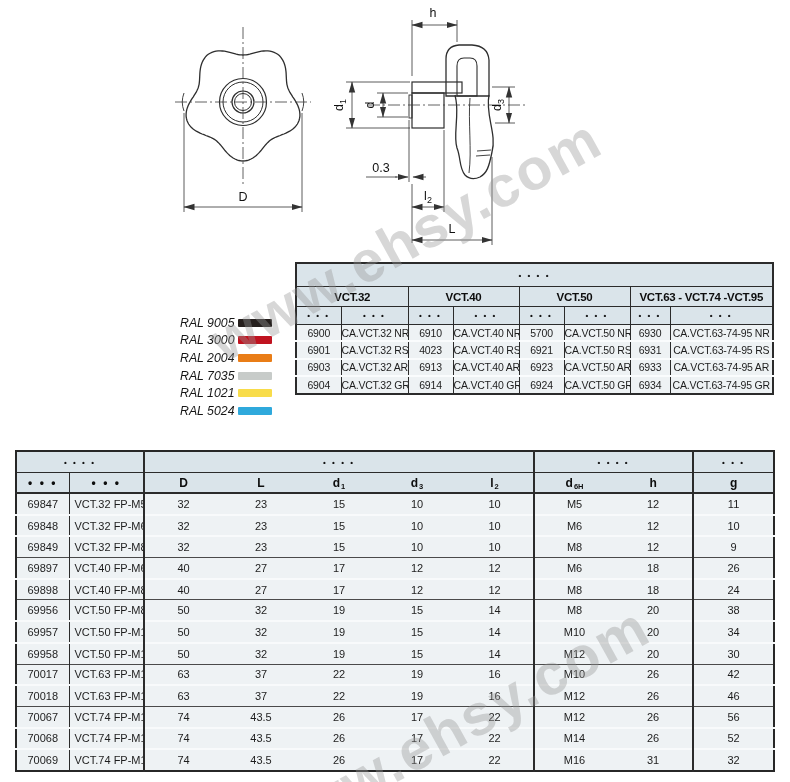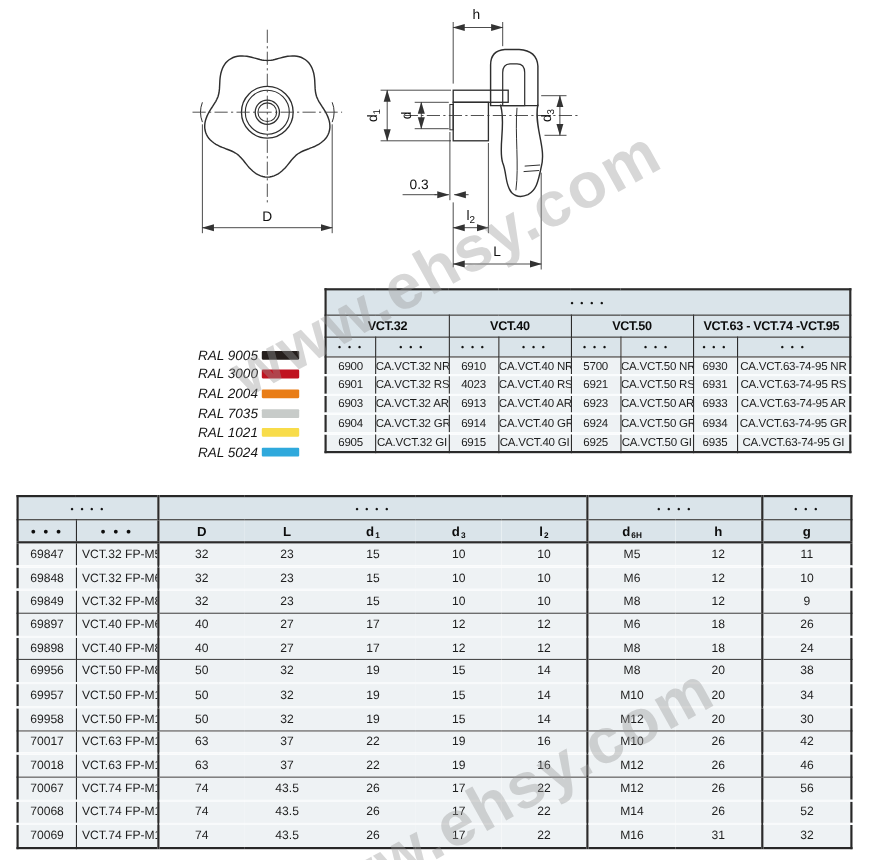--- a/index.html
+++ b/index.html
@@ -260,30 +260,20 @@
         <tr>
           <td class="sku">6904</td>
           <td class="desc">CA.VCT.32 GR</td>
           <td class="sku">6914</td>
           <td class="desc">CA.VCT.40 GR</td>
           <td class="sku">6924</td>
           <td class="desc">CA.VCT.50 GR</td>
           <td class="sku">6934</td>
           <td class="desc">CA.VCT.63-74-95 GR</td>
         </tr>
-        <tr>
-          <td class="sku">6905</td>
-          <td class="desc">CA.VCT.32 GI</td>
-          <td class="sku">6915</td>
-          <td class="desc">CA.VCT.40 GI</td>
-          <td class="sku">6925</td>
-          <td class="desc">CA.VCT.50 GI</td>
-          <td class="sku">6935</td>
-          <td class="desc">CA.VCT.63-74-95 GI</td>
-        </tr>
       </tbody>
   </table>
 
   <table class="main-table">
     <colgroup>
       <col style="width:53px">
         <col style="width:75px">
       <col style="width:78px">
         <col style="width:78px">
         <col style="width:78px">

